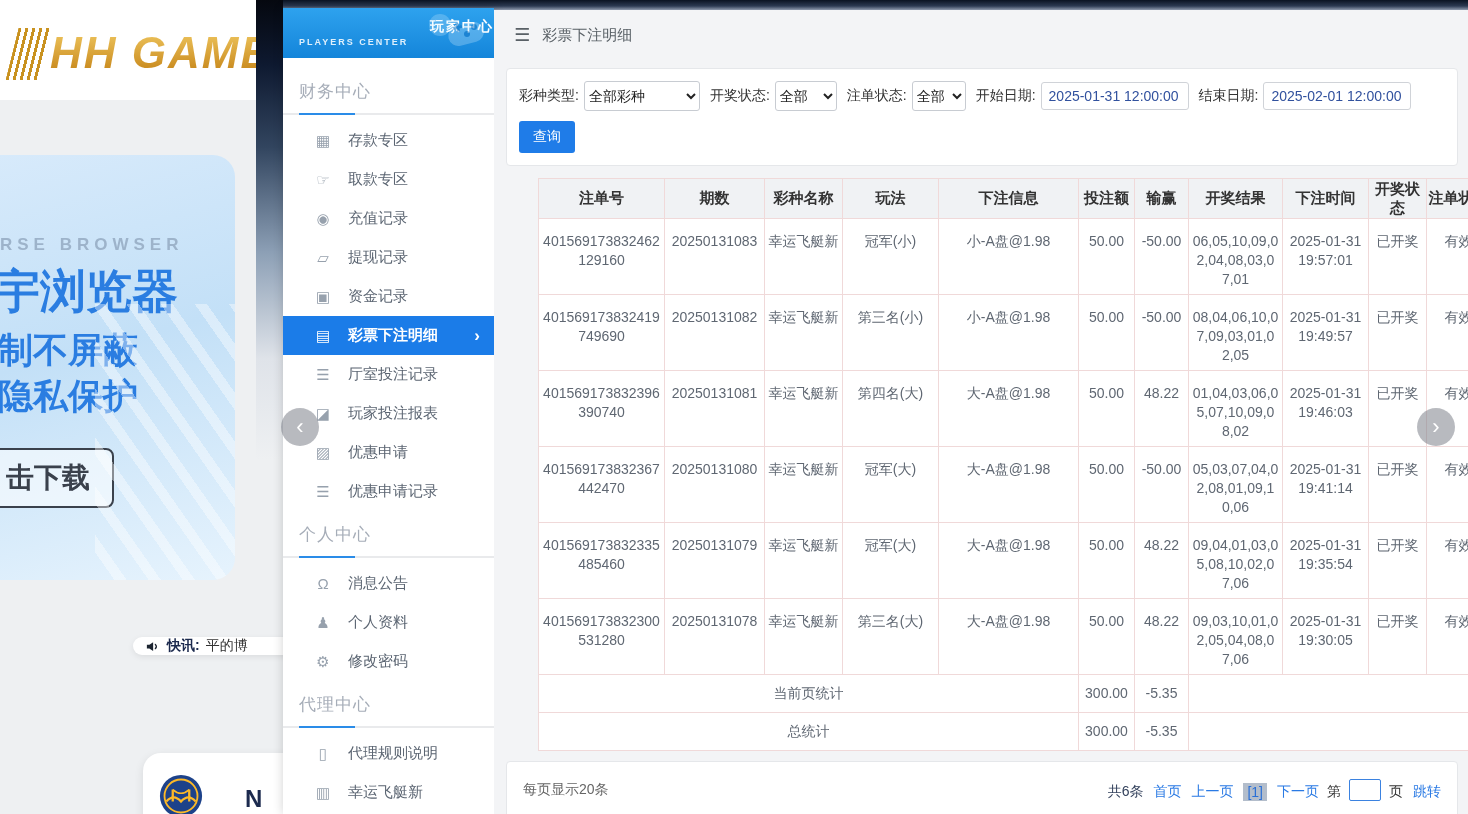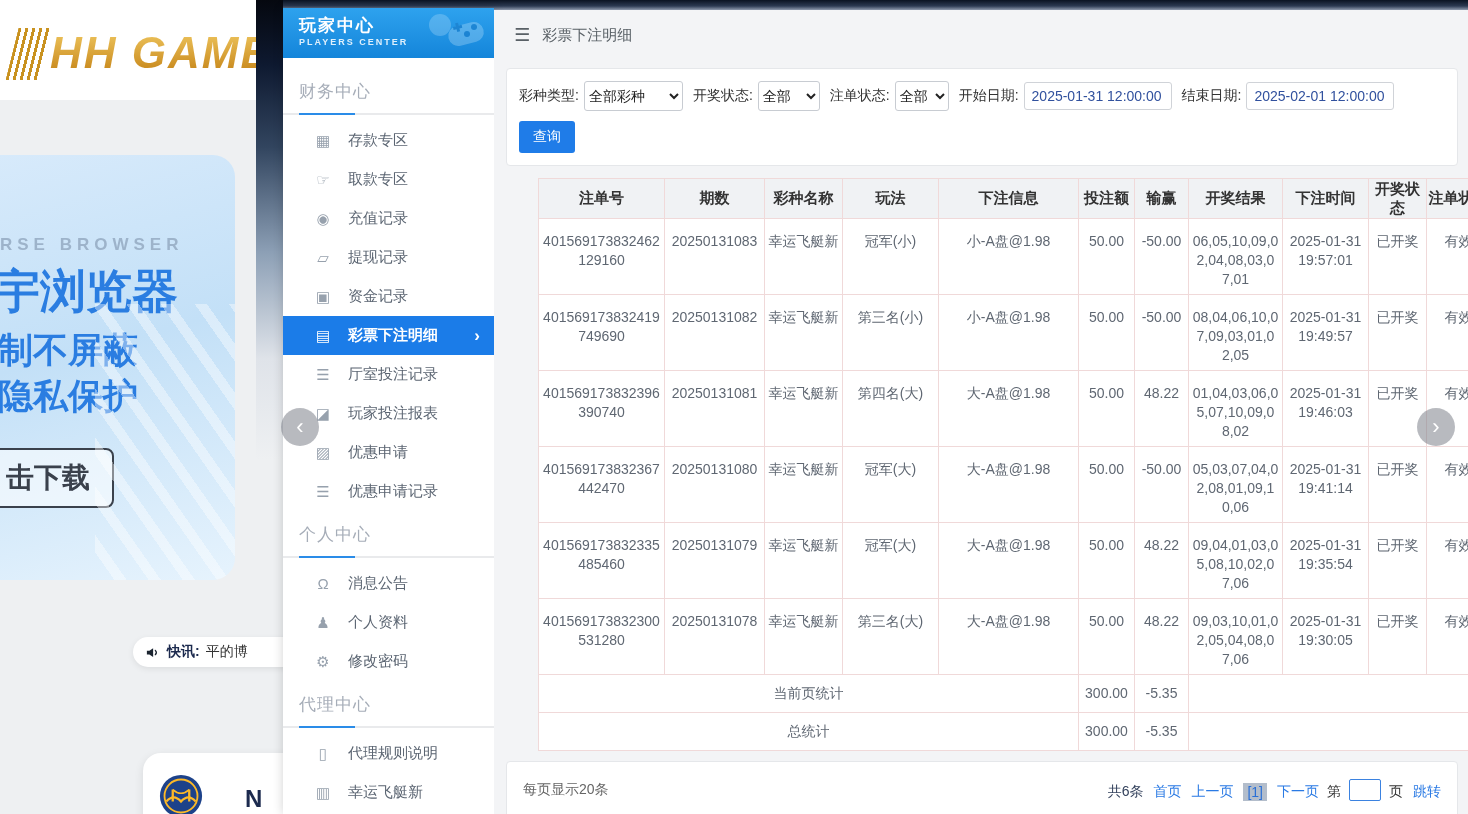--- a/index.html
+++ b/index.html
@@ -19,41 +19,41 @@
     background:linear-gradient(165deg,#d7eafb 0%,#c3e0f7 45%,#e6f3fd 100%); overflow:hidden; }
   .banner::after { content:''; position:absolute; right:-30px; top:35%; width:170px; height:70%;
     background:repeating-linear-gradient(55deg, rgba(255,255,255,.4) 0 10px, rgba(255,255,255,0) 10px 28px); }
   .banner-tagline { position:absolute; left:8px; top:80px; font-size:17px; letter-spacing:5px; color:#9db3ca; font-weight:700; white-space:nowrap; }
   .banner-line1 { position:absolute; left:2px; top:106px; font-size:46px; font-weight:900; color:#2a7de1; white-space:nowrap; }
   .banner-line2 { position:absolute; left:6px; top:172px; font-size:35px; font-weight:900; color:#2a7de1; white-space:nowrap; }
   .banner-line3 { position:absolute; left:6px; top:218px; font-size:35px; font-weight:900; color:#2a7de1; white-space:nowrap; }
   .banner-btn { position:absolute; left:-22px; top:293px; padding:9px 22px 9px 34px; border:2px solid #3a414c; border-radius:8px;
     background:rgba(255,255,255,.55); color:#3a414c; font-size:28px; font-weight:700; white-space:nowrap; }
 
-  .news-pill { position:absolute; left:133px; top:637px; width:172px; height:30px; border-radius:16px; background:#ffffff;
+  .news-pill { position:absolute; left:133px; top:637px; width:172px; height:18px; border-radius:16px; background:#ffffff;
     box-shadow:0 2px 6px rgba(0,0,0,.08); display:flex; align-items:center; padding:0 12px; overflow:hidden; white-space:nowrap; }
   .news-label { font-weight:700; color:#1c2a4e; font-size:14px; margin:0 6px 0 7px; }
   .news-text { color:#333; font-size:14px; }
 
   .bottom-card { position:absolute; left:143px; top:753px; width:165px; height:80px; background:#ffffff; border-radius:18px;
     box-shadow:0 3px 10px rgba(0,0,0,.10); }
   .team-circle { position:absolute; left:16px; top:21px; }
   .bottom-letter { position:absolute; left:102px; top:32px; font-size:24px; font-weight:900; color:#1c2a4e; }
 
   
   .dark-strip { position:absolute; left:256px; top:0; width:27px; height:460px; z-index:2;
     background:linear-gradient(180deg,#05080f 0%,#0e1930 14%,#32455f 32%,#8da0b6 55%,#dfe3e9 78%,#eef0f2 100%); }
   .dark-top { position:absolute; left:283px; top:0; width:1185px; height:10px; z-index:2;
     background:linear-gradient(180deg,#0a1322 0%,#2c3a52 60%,#8f9bae 100%); }
 
   
   .sidebar { position:absolute; left:283px; top:8px; width:211px; height:806px; background:#ffffff; z-index:3;
     box-shadow:0 0 10px rgba(0,0,0,.18); }
   .sb-header { position:relative; height:50px; background:linear-gradient(180deg,#2ea2ee 0%,#1485da 100%); padding:7px 0 0 16px; overflow:hidden; }
-  .sb-title { color:#ffffff; font-size:17px; font-weight:700; letter-spacing:2px; line-height:22px; }
+  .sb-title { color:#ffffff; font-size:14px; font-weight:700; letter-spacing:2px; line-height:22px;text-align:right; }
   .sb-subtitle { color:#dff0fc; font-size:9px; letter-spacing:2px; font-weight:700; }
   .sb-gamepad { position:absolute; right:6px; top:4px; opacity:.55; }
   .sb-sections { padding-top:10px; }
   .sb-sec-title { font-size:17px; color:#a6adb8; padding:12px 0 10px 16px; letter-spacing:1px; }
   .sb-sec-underline { position:relative; height:2px; background:#e9eaec; margin:0 0 6px 0; }
   .sb-sec-underline::before { content:''; position:absolute; left:16px; top:0; width:56px; height:2px; background:#2a8ce8; }
   .sb-item { position:relative; display:flex; align-items:center; padding:10px 0 10px 30px; cursor:pointer; }
   .sb-icon { width:20px; text-align:center; color:#97a1ad; font-size:15px; margin-right:15px; }
   .sb-label { color:#5b6572; font-size:15px; }
   .sb-item.active { background:#1b7ce8; }
@@ -64,21 +64,21 @@
   .main { position:absolute; left:494px; top:10px; width:974px; height:804px; background:#f3f4f6; z-index:3; }
   .topbar { height:50px; display:flex; align-items:center; padding-left:20px; color:#596066; }
   .hamburger { font-size:18px; margin-right:12px; color:#596066; cursor:pointer; }
   .page-title { font-size:15px; color:#596066; }
 
   .card { background:#ffffff; border:1px solid #e5e7ea; border-radius:4px; }
   .filter-card { margin:8px 10px 12px 12px; padding:12px 12px 12px 12px; }
   .filter-row { display:flex; align-items:center; flex-wrap:nowrap; }
   .f-label { font-size:14px; color:#333; margin-right:5px; white-space:nowrap; }
   .f-select { height:30px; border:1px solid #c8ccd2; border-radius:3px; background:#fff; color:#222; font-size:14px; margin-right:10px; font-family:inherit; }
-  .sel-type { width:99px; } .sel-draw { width:62px; } .sel-order { width:54px; }
+  .sel-type { width:116px; } .sel-draw { width:62px; } .sel-order { width:54px; }
   .f-date { height:28px; width:148px; border:1px solid #d0d3d8; border-radius:3px; color:#31519e; font-size:14px; padding-left:7px; margin-right:10px; font-family:inherit; }
   .query-btn { margin-top:10px; background:#1f7ce8; color:#fff; border:none; border-radius:3px; font-size:14px; padding:7px 14px; cursor:pointer; font-family:inherit; }
 
   .table-wrap { margin:12px 10px 4px 12px;padding-left:32px; }
   table.bets { width:952px; border-collapse:collapse; table-layout:fixed; background:#fff; border:1px solid #e3e5e8; }
   table.bets th { background:#f0f2f4; color:#333; font-size:15px; font-weight:700; height:40px; border:1px solid #f0d9d9; }
   table.bets td { color:#5f6772; font-size:14px; text-align:center; border:1px solid #f0d9d9; word-break:break-all; line-height:19px; padding:2px 3px; }
   table.bets tr.data-row { height:76px; }
   table.bets tr.data-row td { vertical-align:top; padding-top:13px; }
   table.bets tr.sum-row { height:38px; }

